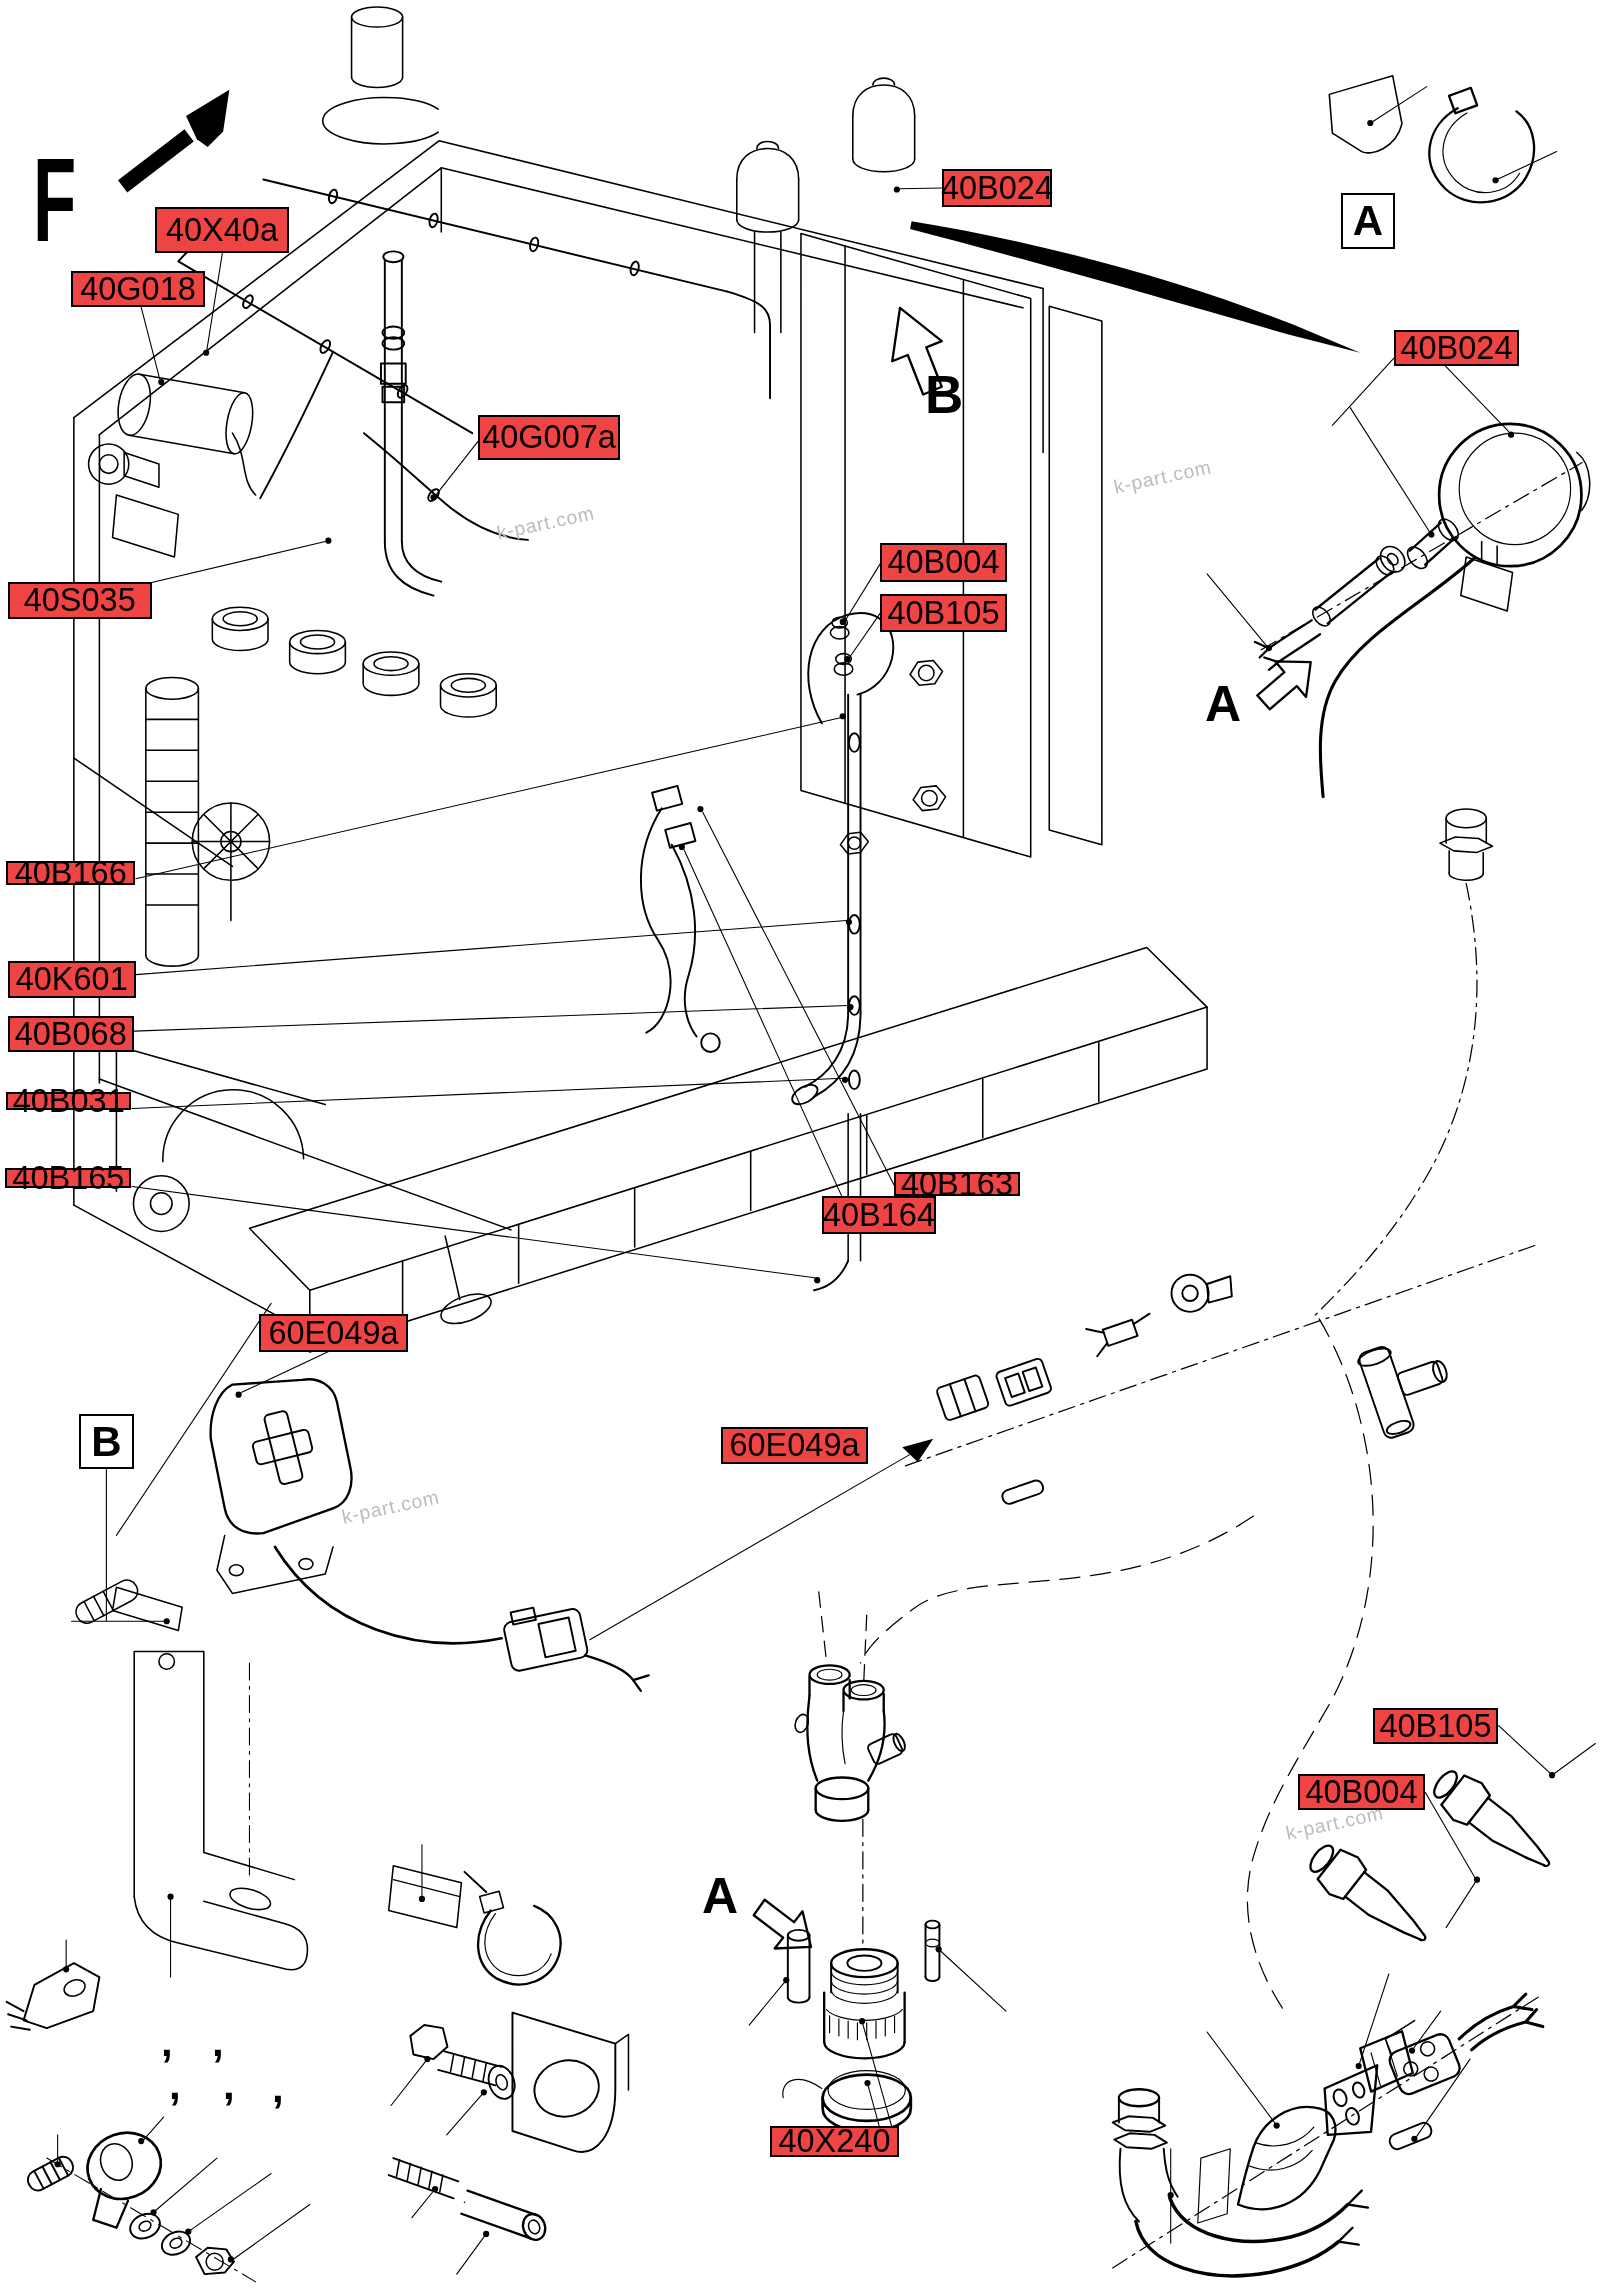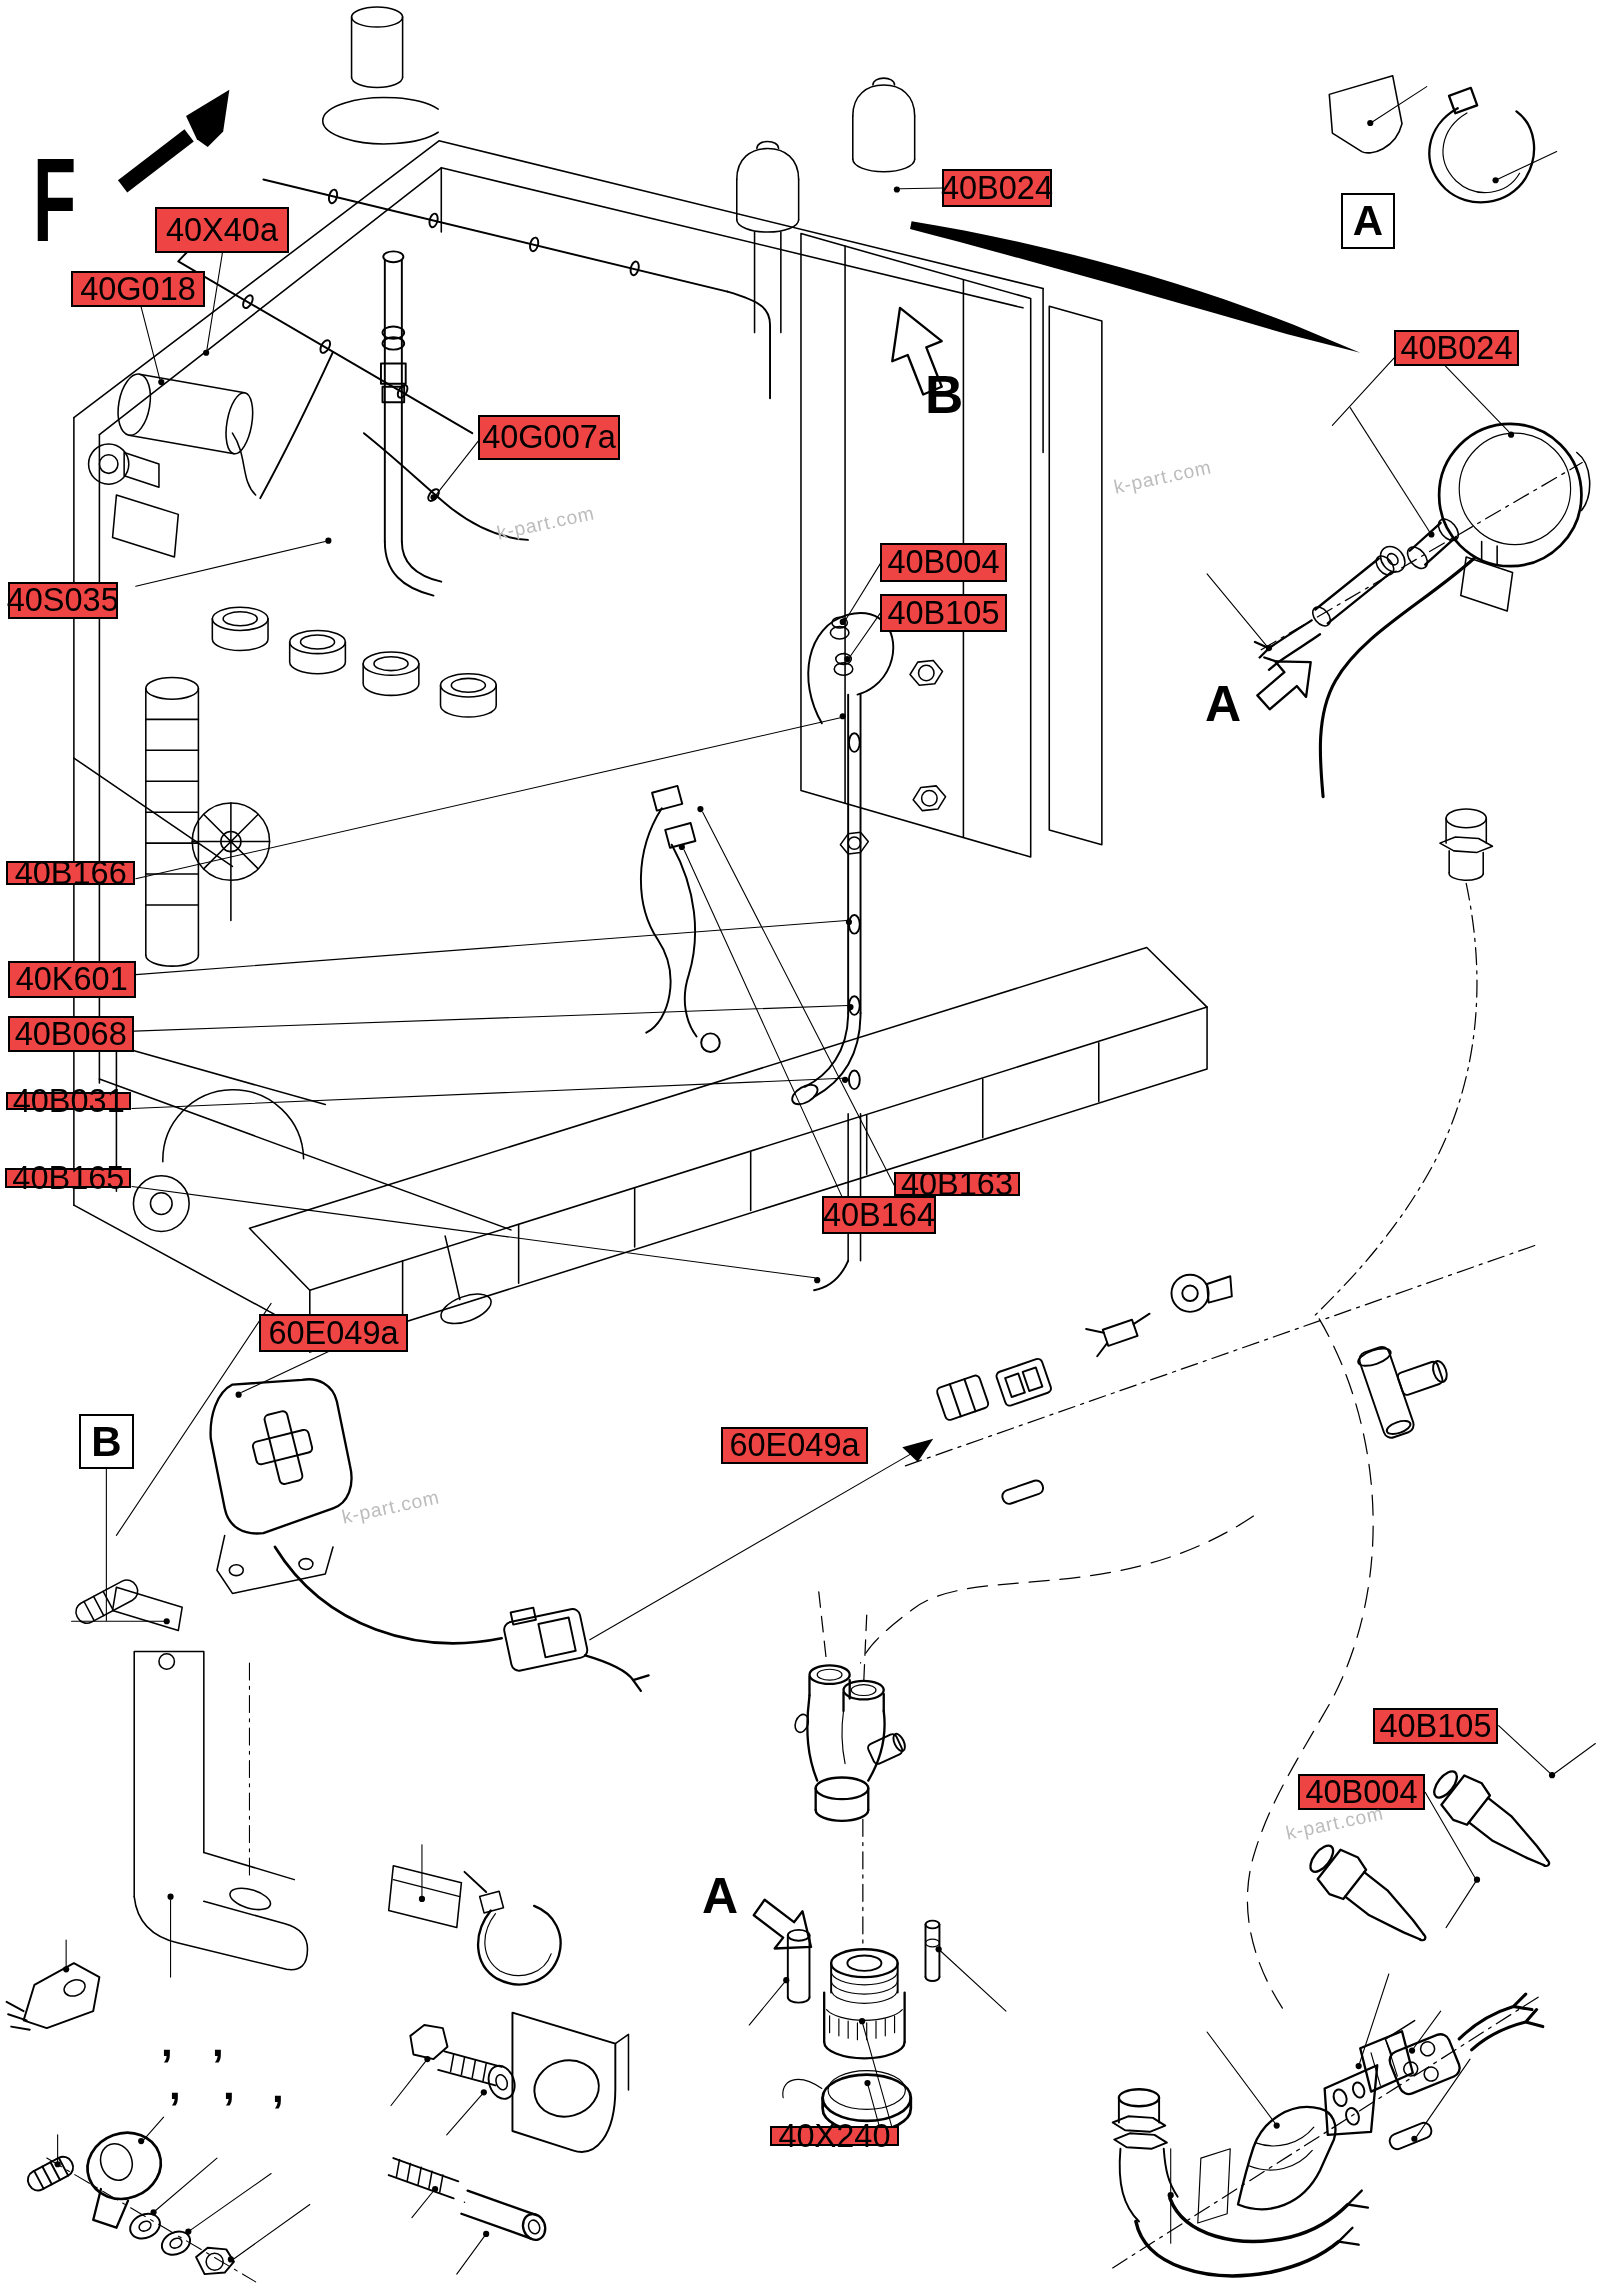--- a/index.html
+++ b/index.html
@@ -506,37 +506,37 @@
       <circle cx="1650" cy="2748" r="4"></circle>
           <circle cx="1513" cy="2838" r="4"></circle>
       <polygon points="1206,1860 1166,1871 1186,1890"></polygon>
     </g>
   </g>
 </svg>
 
   <div class="plabel" style="left:155px;top:207px;width:134px;height:46px">40X40a</div>
   <div class="plabel" style="left:71px;top:271px;width:134px;height:36px">40G018</div>
   <div class="plabel" style="left:478px;top:415px;width:142px;height:45px">40G007a</div>
-  <div class="plabel" style="left:7.7px;top:582px;width:110px;height:37px">40S035</div>
+  <div class="plabel" style="left:7.7px;top:582px;width:144px;height:37px">40S035</div>
   <div class="plabel" style="left:942px;top:169px;width:110px;height:38px">40B024</div>
   <div class="plabel" style="left:1394px;top:330px;width:125px;height:36px">40B024</div>
   <div class="plabel" style="left:880px;top:543px;width:127px;height:39px">40B004</div>
   <div class="plabel" style="left:880px;top:594px;width:127px;height:38px">40B105</div>
   <div class="plabel" style="left:6.2px;top:861px;width:129px;height:24px">40B166</div>
   <div class="plabel" style="left:7.7px;top:961px;width:128px;height:37px">40K601</div>
   <div class="plabel" style="left:7.7px;top:1016px;width:126px;height:36px">40B068</div>
   <div class="plabel" style="left:6.2px;top:1092px;width:125px;height:18px">40B031</div>
   <div class="plabel" style="left:5.4px;top:1168px;width:126px;height:20px">40B165</div>
   <div class="plabel" style="left:894px;top:1172px;width:126px;height:24px">40B163</div>
   <div class="plabel" style="left:822px;top:1196px;width:114px;height:38px">40B164</div>
   <div class="plabel" style="left:259px;top:1314px;width:149px;height:38px">60E049a</div>
   <div class="plabel" style="left:721px;top:1427px;width:147px;height:37px">60E049a</div>
   <div class="plabel" style="left:1373px;top:1708px;width:125px;height:36px">40B105</div>
   <div class="plabel" style="left:1298px;top:1774px;width:127px;height:36px">40B004</div>
-  <div class="plabel" style="left:770px;top:2126px;width:129px;height:20px">40X240</div>
+  <div class="plabel" style="left:770px;top:2126px;width:129px;height:31px">40X240</div>
 
   <div class="letter letter-f">F</div>
   <div class="letterbox" style="left:1341px;top:193px;width:54px;height:56px">A</div>
   <div class="letterbox" style="left:79px;top:1414px;width:55px;height:55px">B</div>
   <div class="letter letter-b-large">B</div>
   <div class="letter letter-a-right">A</div>
   <div class="letter letter-a-bottom">A</div>
 
   <div class="wm" style="left:1112px;top:477px">k-part.com</div>
   <div class="wm" style="left:495px;top:523px">k-part.com</div>

